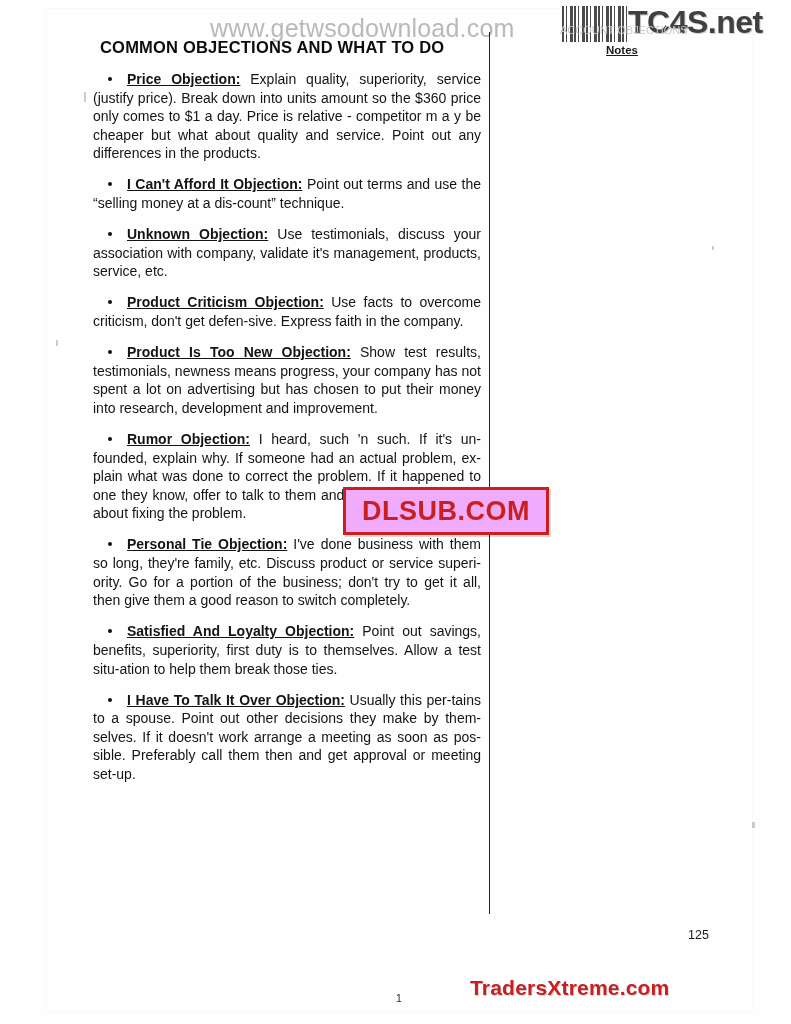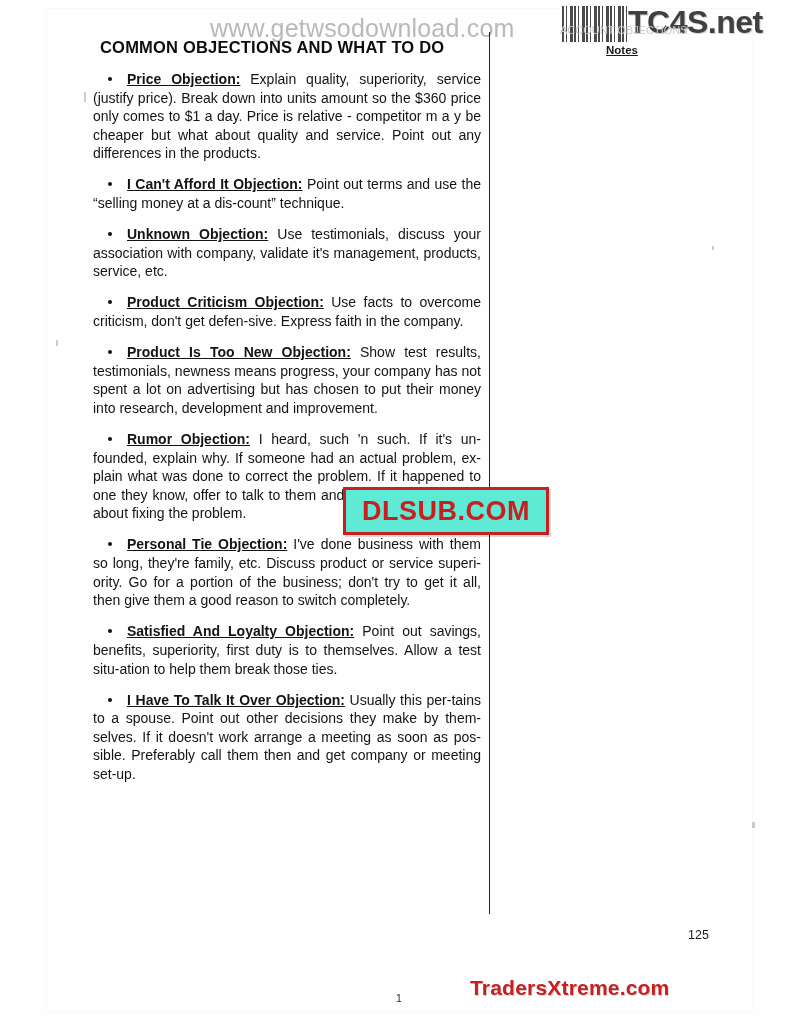--- a/index.html
+++ b/index.html
@@ -155,21 +155,21 @@
     text-decoration: underline;
   }
 
   
   .wm-dlsub {
     position: absolute;
     left: 343px;
     top: 487px;
     width: 200px;
     height: 42px;
-    background: #5eead4;
+    background: #f0abfc;
     border: 3px solid #c9201f;
     box-shadow: 2px 2px 0 rgba(0,0,0,.15);
     display: flex;
     align-items: center;
     justify-content: center;
   }
   .wm-dlsub span {
     font-size: 27px;
     font-weight: bold;
     color: #c9201f;
@@ -257,21 +257,21 @@
 
     <div class="item">
       <p><span class="bullet"><i></i></span><span class="lead">Personal Tie Objection:</span><span>  I've done business with them so long, they're family, etc.  Discuss product or service superi-ority. Go for a portion of the business; don't try to get it all, then give them a good reason to switch completely.</span></p>
     </div>
 
     <div class="item">
       <p><span class="bullet"><i></i></span><span class="lead">Satisfied And Loyalty Objection:</span><span>  Point out savings, benefits, superiority, first duty is to themselves. Allow a test situ-ation to help them break those ties.</span></p>
     </div>
 
     <div class="item">
-      <p><span class="bullet"><i></i></span><span class="lead">I Have To Talk It Over Objection:</span><span>  Usually this per-tains to a spouse. Point out other decisions they make by them-selves. If it doesn't work arrange a meeting as soon as pos-sible. Preferably call them then and get company or meeting set-up.</span></p>
+      <p><span class="bullet"><i></i></span><span class="lead">I Have To Talk It Over Objection:</span><span>  Usually this per-tains to a spouse. Point out other decisions they make by them-selves. If it doesn't work arrange a meeting as soon as pos-sible. Preferably call them then and get approval or meeting set-up.</span></p>
     </div>
 
 
   </div>
 
   <div class="wm-dlsub">
     <span>DLSUB.COM</span>
   </div>
 
   <div class="page-number">125</div>

